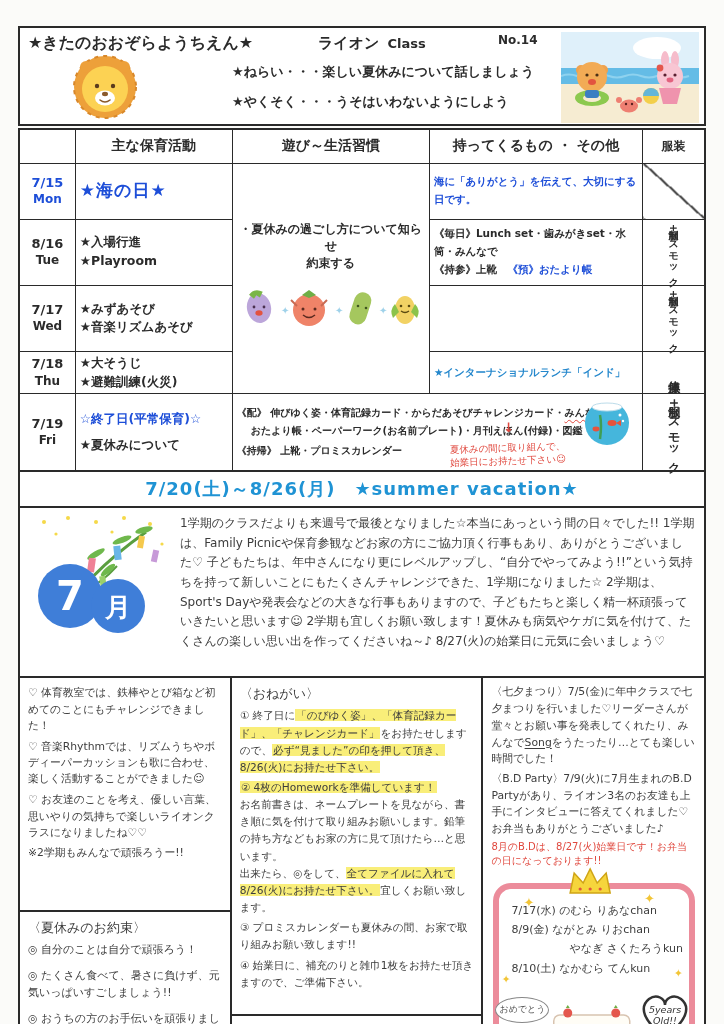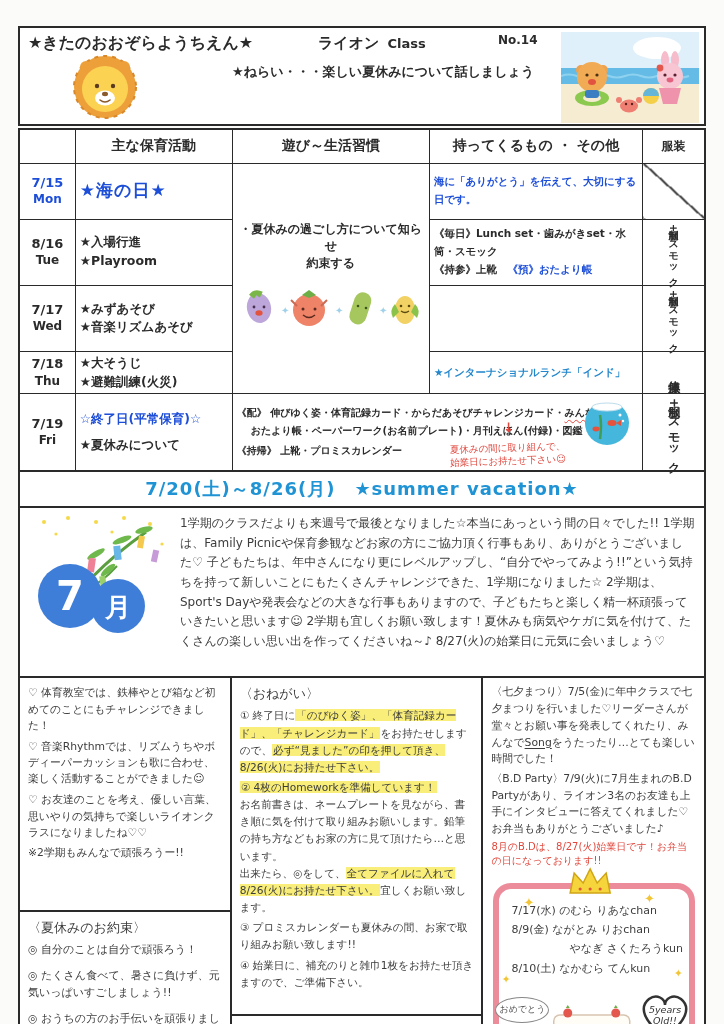--- a/index.html
+++ b/index.html
@@ -87,20 +87,21 @@
 
 <div class="sheet">
 
   <div class="hdr">
     <span class="hdr-school">★きたのおおぞらようちえん★</span>
     <span class="hdr-class">
       <span>ライオン</span><span class="en">Class</span>
     </span>
     <span class="hdr-no">No.14</span>
     <span class="hdr-aim1">★ねらい・・・楽しい夏休みについて話しましょう</span>
+    <span class="hdr-aim2">★やくそく・・・うそはいわないようにしよう</span>
 
     <svg class="lion" width="66" height="66" viewBox="0 0 66 66">
       <circle cx="33" cy="33" r="31" fill="#eda03a"></circle>
       <circle cx="33" cy="33" r="31" fill="none" stroke="#d9882a" stroke-width="2" stroke-dasharray="4 5"></circle>
       <circle cx="14" cy="13" r="6" fill="#eda03a"></circle>
         <circle cx="52" cy="13" r="6" fill="#eda03a"></circle>
       <circle cx="33" cy="35" r="23" fill="#fcd253"></circle>
       <circle cx="25" cy="32" r="2.2" fill="#5a3b1e"></circle>
         <circle cx="41" cy="32" r="2.2" fill="#5a3b1e"></circle>
       <ellipse cx="33" cy="44" rx="10" ry="7.5" fill="#fff"></ellipse>
@@ -197,21 +198,21 @@
       <td class="items red">海に「ありがとう」を伝えて、大切にする日です。</td>
       <td class="cloth slash"></td>
     </tr>
     <tr style="height:40px">
       <td class="date"><span>8/16</span><br><span class="dy">Tue</span></td>
       <td class="act">
             <div>★入場行進</div>
             <div>★Playroom</div>
           </td>
       <td class="items">
-        <div>《毎日》Lunch set・歯みがきset・水筒・スモック</div>
+        <div>《毎日》Lunch set・歯みがきset・水筒・みんなで</div>
         <div><span>《持参》上靴</span>　<span class="red">《預》おたより帳</span></div>
       </td>
       <td class="cloth">
             <div class="vert">制服+スモック</div>
           </td>
     </tr>
     <tr style="height:40px">
       <td class="date"><span>7/17</span><br><span class="dy">Wed</span></td>
       <td class="act">
             <div>★みずあそび</div>

